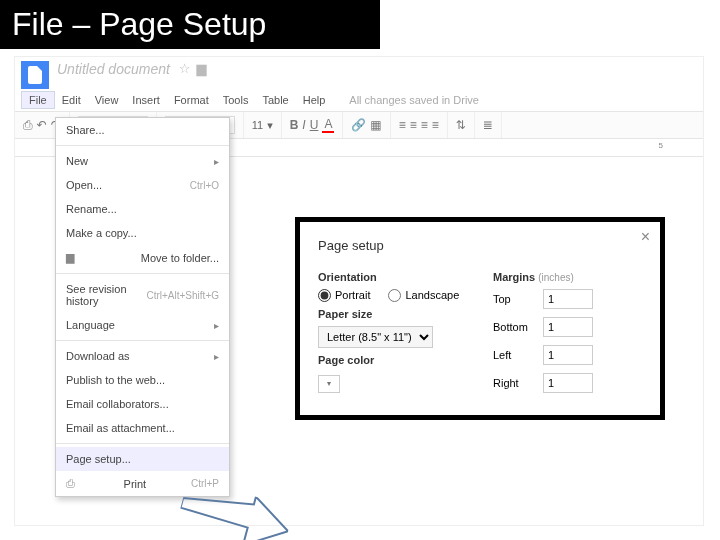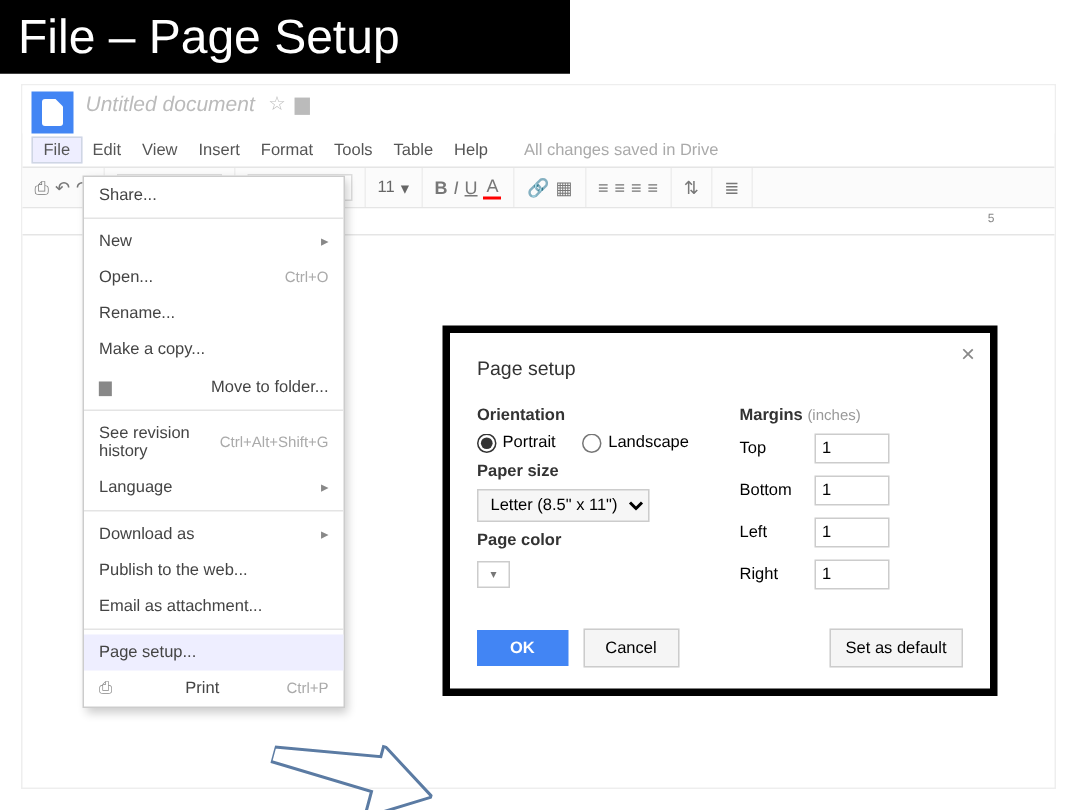--- a/index.html
+++ b/index.html
@@ -164,20 +164,23 @@
       </div>
     <div class="sep"></div>
     <div class="item">
         <span>Download as</span>
         <span class="arrow">▸</span>
       </div>
     <div class="item">
         <span>Publish to the web...</span>
       </div>
     <div class="item">
+        <span>Email collaborators...</span>
+      </div>
+    <div class="item">
         <span>Email as attachment...</span>
       </div>
     <div class="sep"></div>
     <div class="item hover">
         <span>Page setup...</span>
       </div>
     <div class="item">
         <span style="color:#888;margin-right:4px">⎙</span>
         <span>Print</span>
         <span class="short">Ctrl+P</span>
@@ -219,25 +222,20 @@
           <div class="mg">
               <span>Left</span>
               <input value="1" style="">
             </div>
           <div class="mg">
               <span>Right</span>
               <input value="1" style="">
             </div>
         </div>
       </div>
-      <div class="btns">
-        <button class="ok">OK</button>
-        <button class="cancel">Cancel</button>
-        <button class="setdef">Set as default</button>
-      </div>
     </div>
   </div>
 
   <svg class="pointer" width="110" height="50">
     <polygon points="0,20 70,8 70,0 110,25 70,50 70,32 0,30" fill="none" stroke="#5b7ba3" stroke-width="2"></polygon>
   </svg>
 
 </div>
 
 </body></html>

